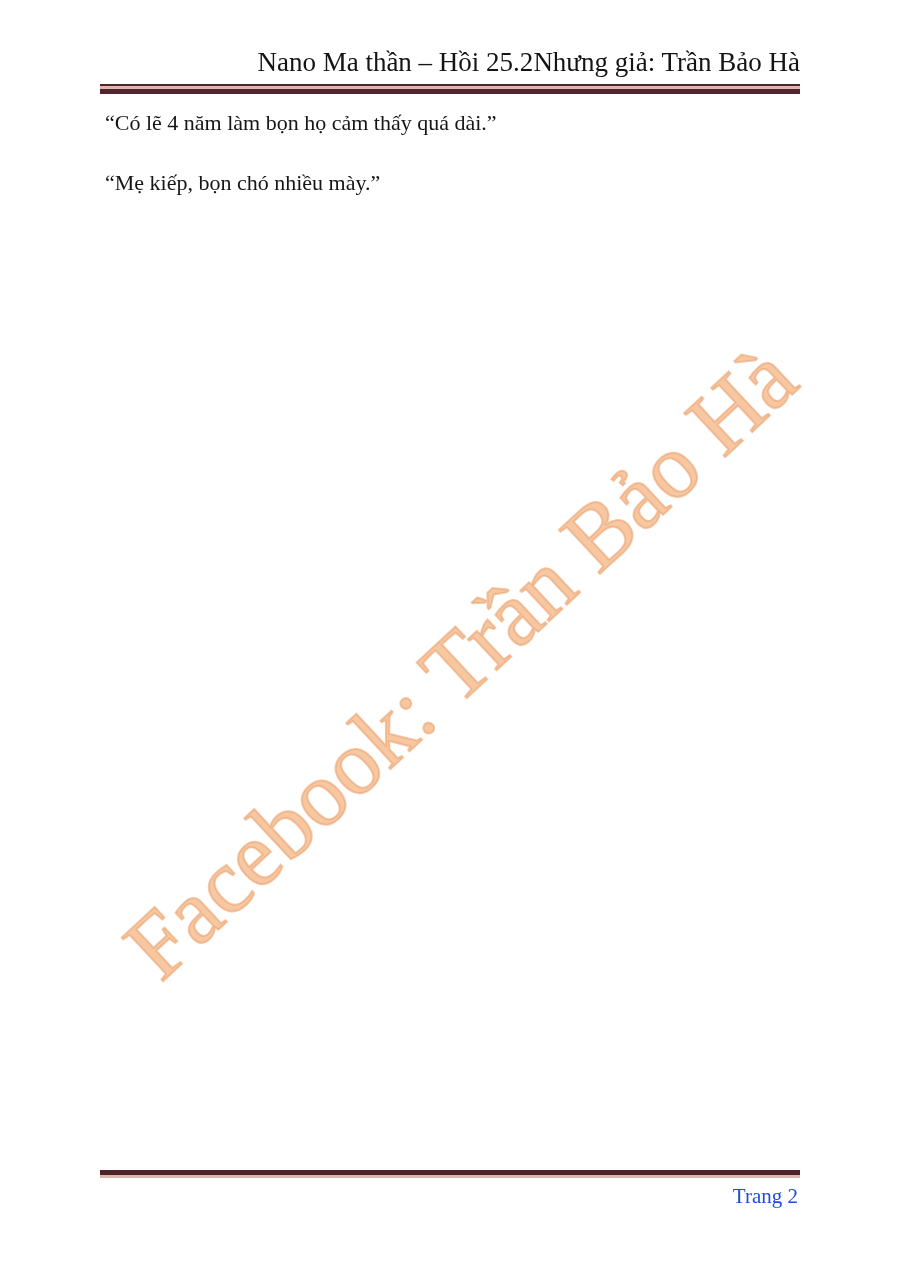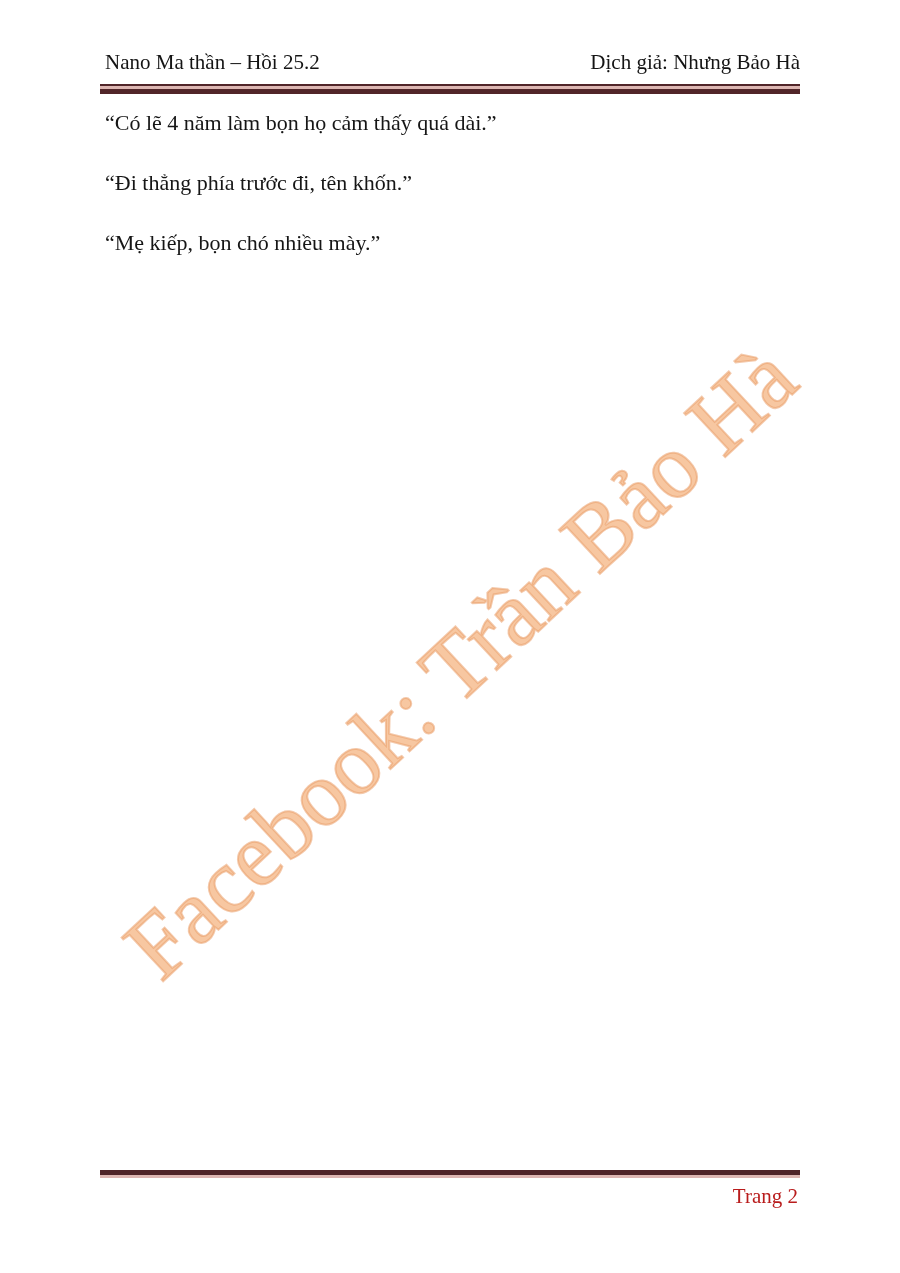--- a/index.html
+++ b/index.html
@@ -17,23 +17,23 @@
     color: #161616;
   }
 
   
   .header {
     position: absolute;
     top: 46px;
     left: 105px;
     right: 100px;
     display: flex;
-    justify-content: space-between;
+    justify-content: flex-end;
     align-items: baseline;
-    font-size: 21px;
+    font-size: 27px;
     line-height: 32px;
     color: #141414;
     z-index: 3;
   }
   .header-rule {
     position: absolute;
     top: 84px;
     left: 100px;
     right: 100px;
     height: 3px;
@@ -88,39 +88,38 @@
     background: #ddb6b2;           
     border-top: 5px solid #4f2428; 
     z-index: 3;
   }
   .footer-text {
     position: absolute;
     top: 1183px;
     right: 102px;
     font-size: 21px;
     line-height: 26px;
-    color: #b91c1c;
+    color: #1d4ed8;
     z-index: 3;
   }
 </style>
 </head>
 <body>
 
 <div class="page">
 
   <div class="header">
     <span>Nano Ma thần – Hồi 25.2</span>
-    <span>Dịch giả: Nhưng Bảo Hà</span>
+    <span>Nhưng giả: Trần Bảo Hà</span>
   </div>
   <div class="header-rule"></div>
 
   <div class="watermark">Facebook: Trần Bảo Hà</div>
 
   <div class="content">
     <p>“Có lẽ 4 năm làm bọn họ cảm thấy quá dài.”</p>
-    <p>“Đi thẳng phía trước đi, tên khốn.”</p>
     <p>“Mẹ kiếp, bọn chó nhiều mày.”</p>
   </div>
 
   <div class="footer-rule"></div>
   <div class="footer-text">Trang 2</div>
 
 </div>
 
 </body></html>

